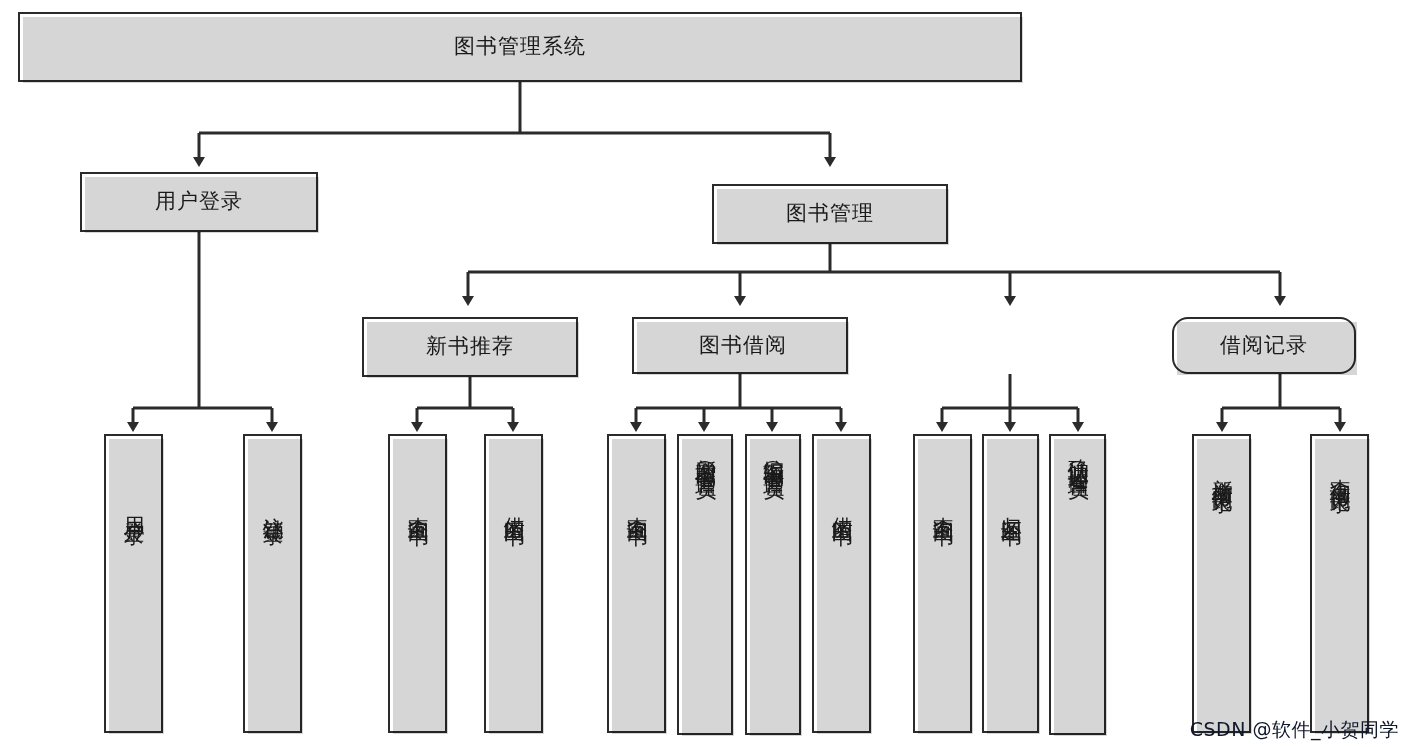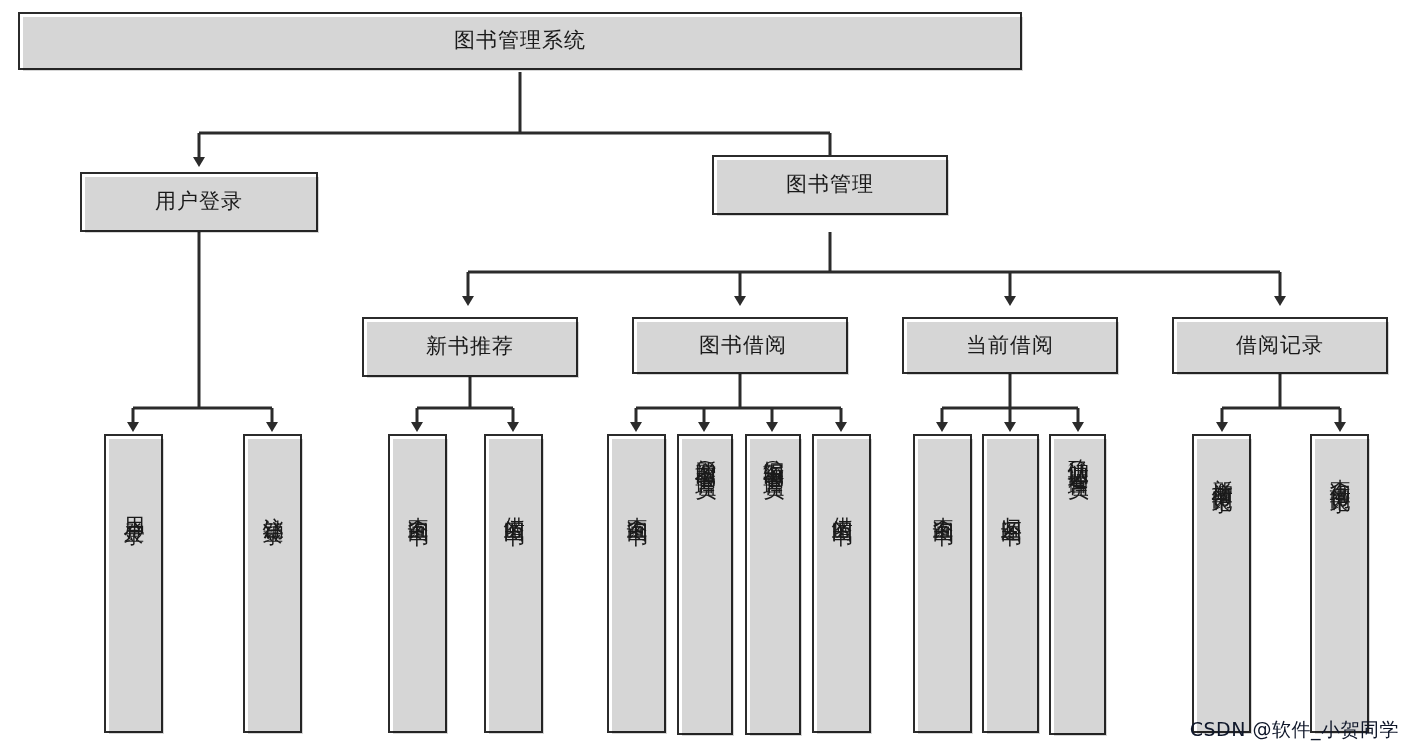--- a/index.html
+++ b/index.html
@@ -129,41 +129,38 @@
       <path d="M1010,408 L1010,423" marker-end="url(#arrow)"></path>
       <path d="M1078,408 L1078,423" marker-end="url(#arrow)"></path>
 
       <path d="M1280,374 L1280,408"></path>
       <path d="M1222,408 L1340,408"></path>
       <path d="M1222,408 L1222,423" marker-end="url(#arrow)"></path>
       <path d="M1340,408 L1340,423" marker-end="url(#arrow)"></path>
     </g>
   </svg>
 
-  <div class="node root" style="left:18px; top:12px; width:1004px; height:58px;">
+  <div class="node root" style="left:18px; top:12px; width:1004px; height:70px;">
     <span class="label-h">图书管理系统</span>
   </div>
 
   <div class="node" style="left:80px; top:172px; width:238px; height:60px;">
     <span class="label-h">用户登录</span>
   </div>
-  <div class="node" style="left:712px; top:155px; width:236px; height:60px;">
+  <div class="node" style="left:712px; top:184px; width:236px; height:60px;">
     <span class="label-h">图书管理</span>
   </div>
 
   <div class="node" style="left:362px; top:317px; width:216px; height:60px;">
     <span class="label-h">新书推荐</span>
   </div>
   <div class="node" style="left:632px; top:317px; width:216px; height:57px;padding-left:6px;">
     <span class="label-h">图书借阅</span>
   </div>
-  <div class="node" style="left:902px; top:317px; width:216px; height:57px;">
-    <span class="label-h">当前借阅</span>
-  </div>
-  <div class="node" style="left:1172px; top:317px; width:216px; height:57px;">
+  <div class="node" style="left:1172px; top:317px; width:184px; height:57px;border-radius:16px;">
     <span class="label-h">借阅记录</span>
   </div>
 
   <div class="node leaf" style="left:104px; top:434px; width:59px; height:299px; padding-top:60px;">
     <span class="label-v">用户登录</span>
   </div>
   <div class="node leaf" style="left:243px; top:434px; width:59px; height:299px; padding-top:60px;">
     <span class="label-v">注销登录</span>
   </div>
 

